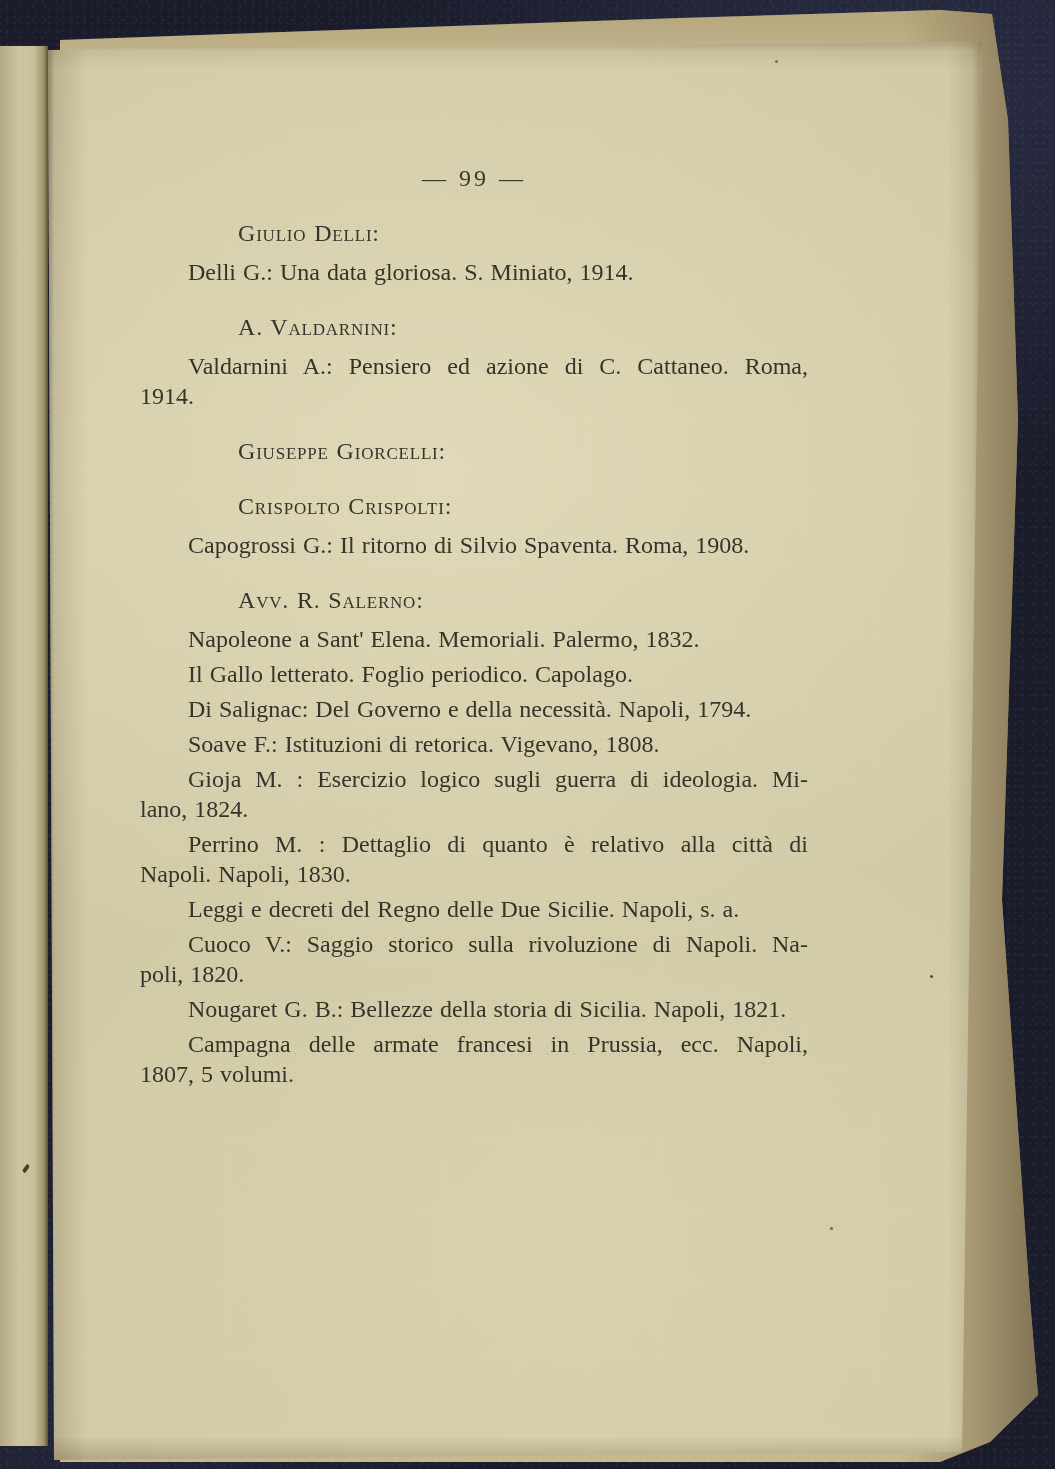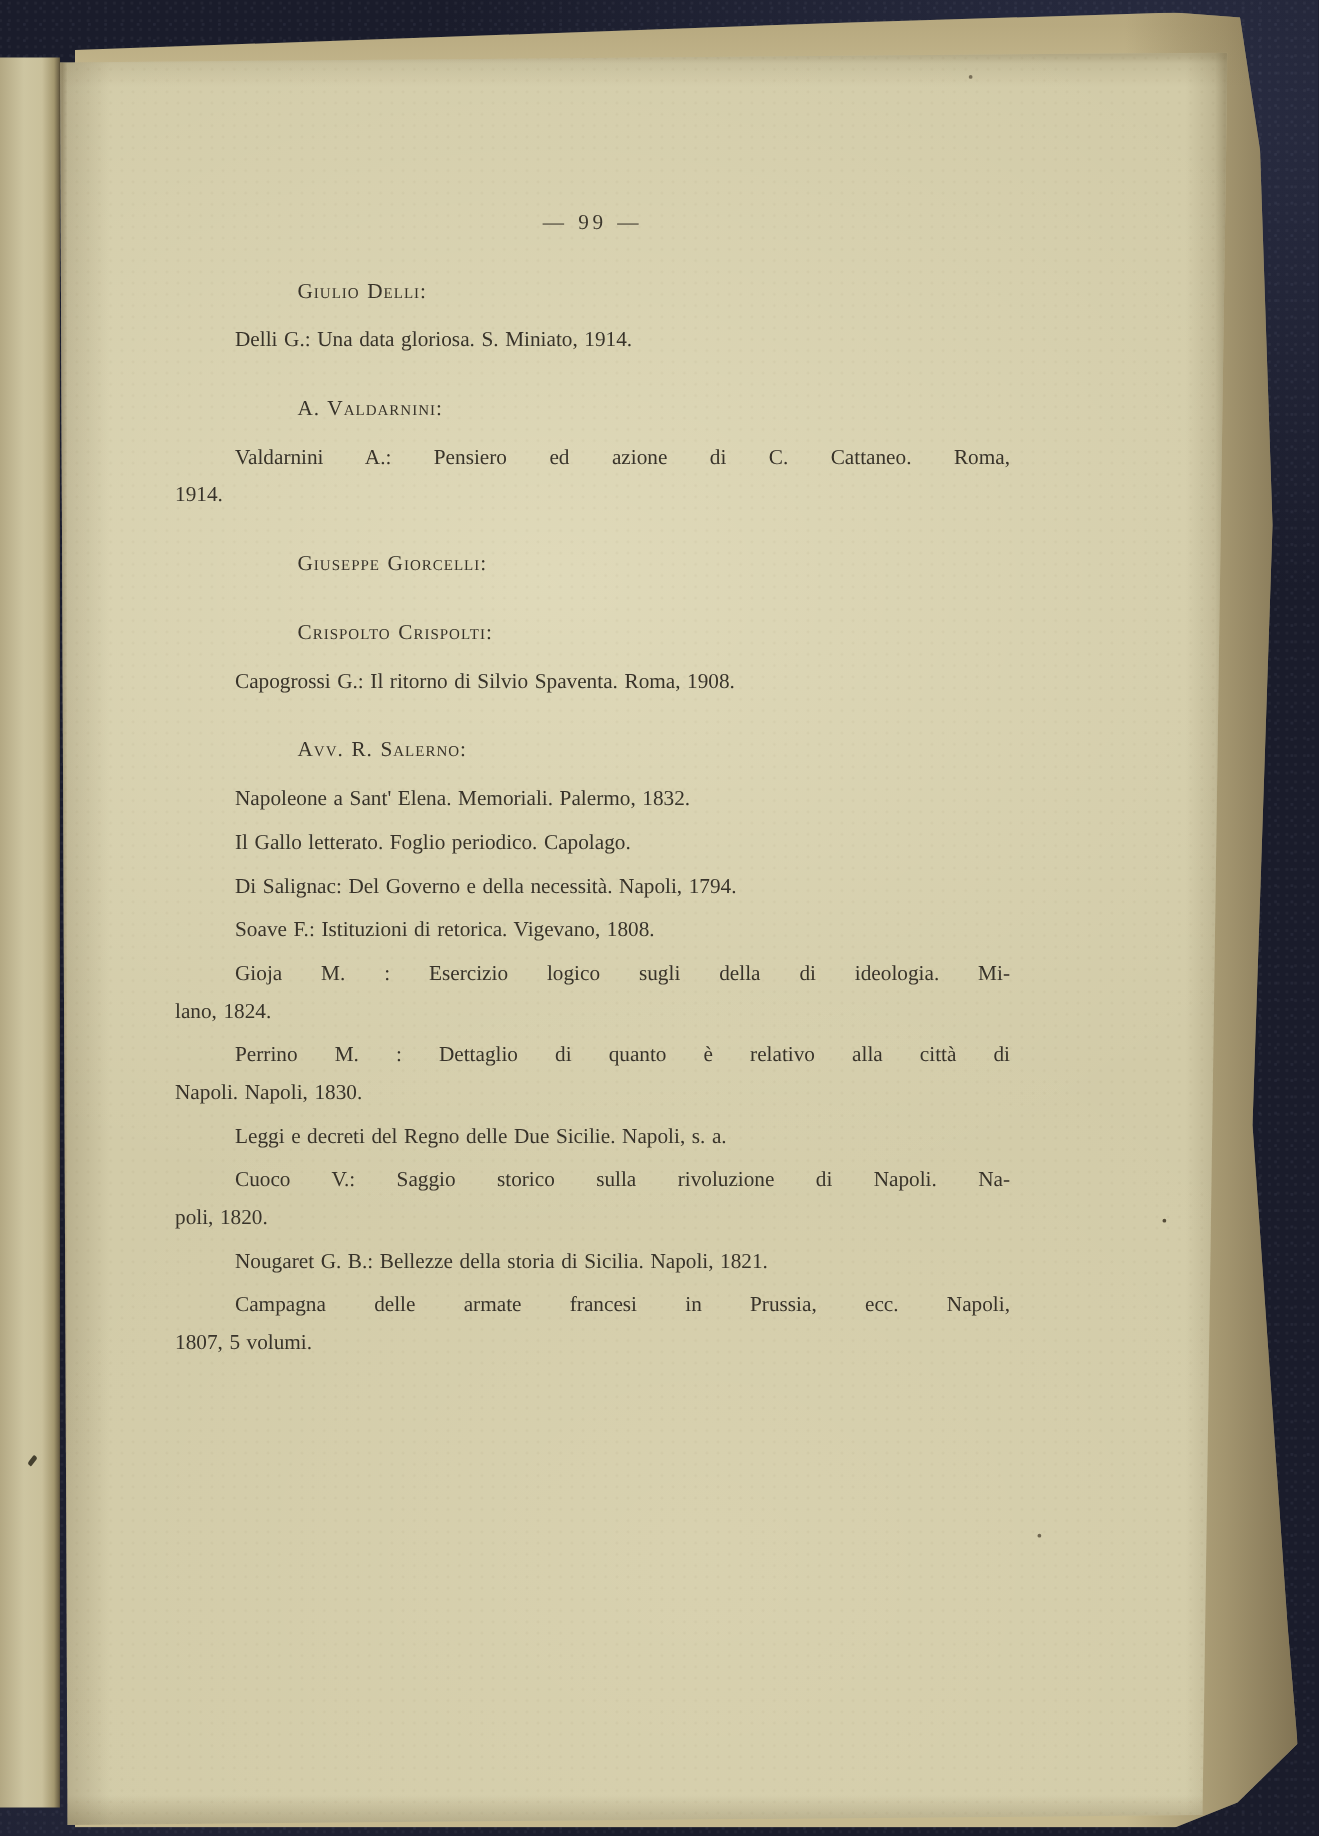--- a/index.html
+++ b/index.html
@@ -63,21 +63,21 @@
     background-size: 9px 9px, auto, auto, auto, auto, auto, auto;
     background-color: var(--paper, #d2cba8);
     clip-path: polygon(0px 8px, 934px 0px, 914px 1410px, 6px 1418px);
   }
 
   .text-column {
     position: absolute;
     left: 92px; top: 121px;
     width: 668px;
     color: var(--ink, #38332a);
-    font-size: 17px;
+    font-size: 24px;
     word-spacing: 1px;
   }
 
   .pageno {
     text-align: center;
     line-height: 30px;
     letter-spacing: 3px;
     margin-bottom: 12px;
     color: #3d382e;
   }
@@ -147,21 +147,21 @@
         <div class="block entry">
           <div class="line first">Il Gallo letterato. Foglio periodico. Capolago.</div>
         </div>
         <div class="block entry">
           <div class="line first">Di Salignac: Del Governo e della necessità. Napoli, 1794.</div>
         </div>
         <div class="block entry">
           <div class="line first">Soave F.: Istituzioni di retorica. Vigevano, 1808.</div>
         </div>
         <div class="block entry">
-          <div class="line first full">Gioja M. : Esercizio logico sugli della di ideologia. Mi-</div>
+          <div class="line first full">Gioja M. : Esercizio logico sugli guerra di ideologia. Mi-</div>
           <div class="line cont">lano, 1824.</div>
         </div>
         <div class="block entry">
           <div class="line first full">Perrino M. : Dettaglio di quanto è relativo alla città di</div>
           <div class="line cont">Napoli. Napoli, 1830.</div>
         </div>
         <div class="block entry">
           <div class="line first">Leggi e decreti del Regno delle Due Sicilie. Napoli, s. a.</div>
         </div>
         <div class="block entry">

